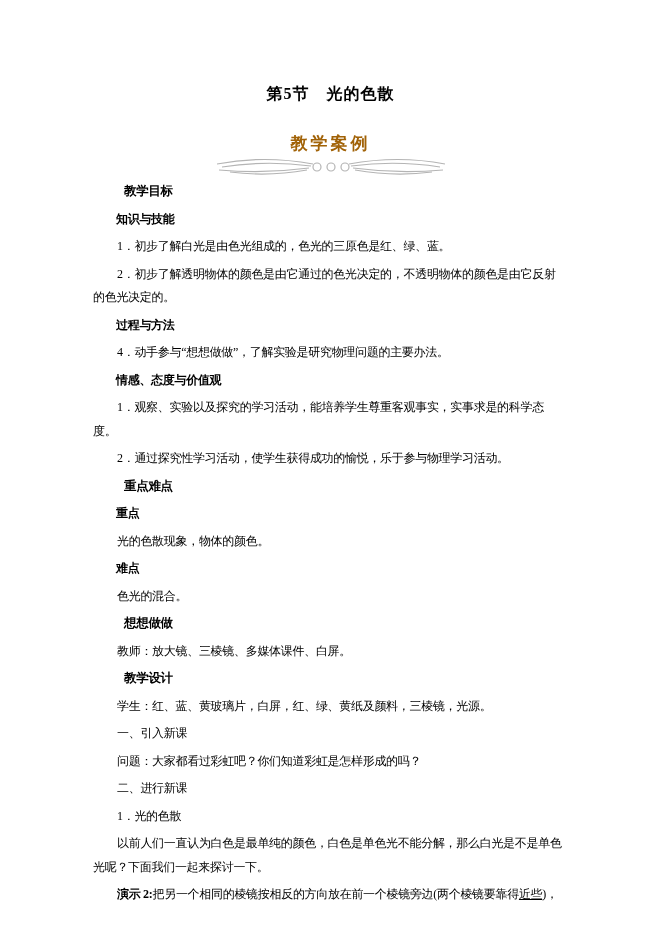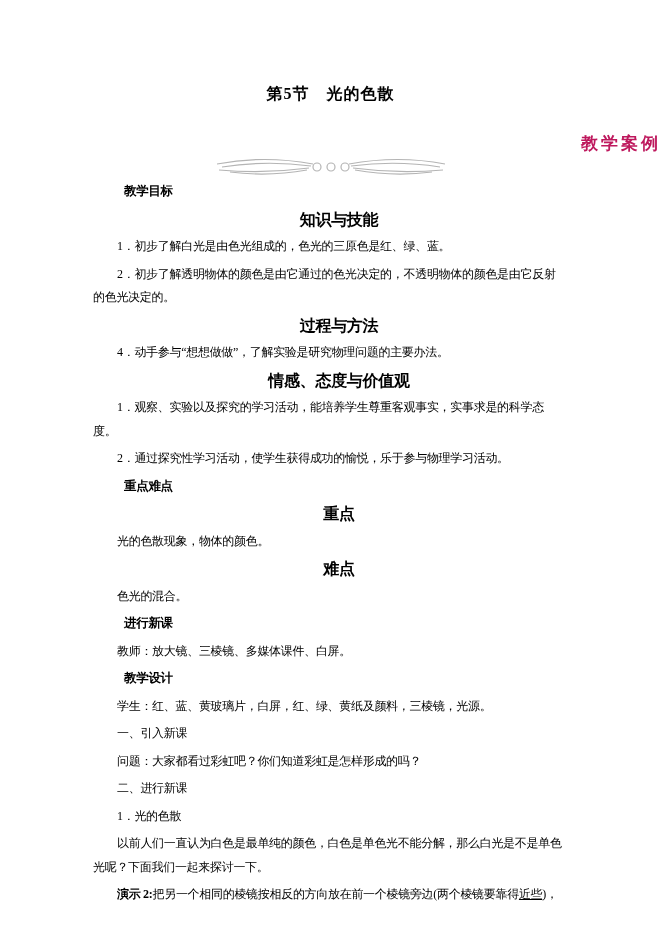--- a/index.html
+++ b/index.html
@@ -25,40 +25,39 @@
   }
   .banner {
     position:absolute;
     top:132px; left:0; width:661px;
     text-align:center;
   }
   .banner-text {
     display:block;
     font-size:17px;
     font-weight:bold;
-    color:#be185d;
+    color:#a16207;
     letter-spacing:3px;
     font-family:Liberation Serif, serif;
-    text-align:right;
   }
   .banner-flourish {
     display:block;
     margin:-1px auto 0 auto;
   }
   .content {
     position:absolute;
     top:176px; left:89px;
     width:477px;
     font-size:12px;
     line-height:23.5px;
     letter-spacing:-0.3px;
   }
   .blk { margin:4px; padding:0; }
   .blk-h1 { font-weight:bold; text-indent:31px; font-family:"Liberation Sans","DejaVu Sans",sans-serif; font-size:12.5px; }
-  .blk-h2 { font-weight:bold; text-indent:23px; font-family:"Liberation Sans","DejaVu Sans",sans-serif; font-size:16px;text-align:center; }
+  .blk-h2 { font-weight:bold; text-indent:23px; font-family:"Liberation Sans","DejaVu Sans",sans-serif; font-size:12px; }
   .blk-p  { text-indent:24px; }
   .part-bold { font-weight:bold; }
   .part-underline { text-decoration:underline; }
 </style>
 </head>
 <body>
 
 <div class="page">
 
   <div class="doc-title">第5节　光的色散</div>
@@ -93,21 +92,21 @@
       <p class="blk blk-h2">过程与方法</p>
       <p class="blk blk-p">4．动手参与“想想做做”，了解实验是研究物理问题的主要办法。</p>
       <p class="blk blk-h2">情感、态度与价值观</p>
       <p class="blk blk-p">1．观察、实验以及探究的学习活动，能培养学生尊重客观事实，实事求是的科学态度。</p>
       <p class="blk blk-p">2．通过探究性学习活动，使学生获得成功的愉悦，乐于参与物理学习活动。</p>
       <p class="blk blk-h1">重点难点</p>
       <p class="blk blk-h2">重点</p>
       <p class="blk blk-p">光的色散现象，物体的颜色。</p>
       <p class="blk blk-h2">难点</p>
       <p class="blk blk-p">色光的混合。</p>
-      <p class="blk blk-h1">进行新课</p>
+      <p class="blk blk-h1">想想做做</p>
       <p class="blk blk-p">教师：放大镜、三棱镜、多媒体课件、白屏。</p>
       <p class="blk blk-h1">教学设计</p>
       <p class="blk blk-p">学生：红、蓝、黄玻璃片，白屏，红、绿、黄纸及颜料，三棱镜，光源。</p>
       <p class="blk blk-p">一、引入新课</p>
       <p class="blk blk-p">问题：大家都看过彩虹吧？你们知道彩虹是怎样形成的吗？</p>
       <p class="blk blk-p">二、进行新课</p>
       <p class="blk blk-p">1．光的色散</p>
       <p class="blk blk-p">以前人们一直认为白色是最单纯的颜色，白色是单色光不能分解，那么白光是不是单色光呢？下面我们一起来探讨一下。</p>
       <p class="blk blk-p"><span class="part-bold">演示 2:</span><span>把另一个相同的棱镜按相反的方向放在前一个棱镜旁边(两个棱镜要靠得</span><span class="part-underline">近些</span><span>)，</span></p>
     </div>

